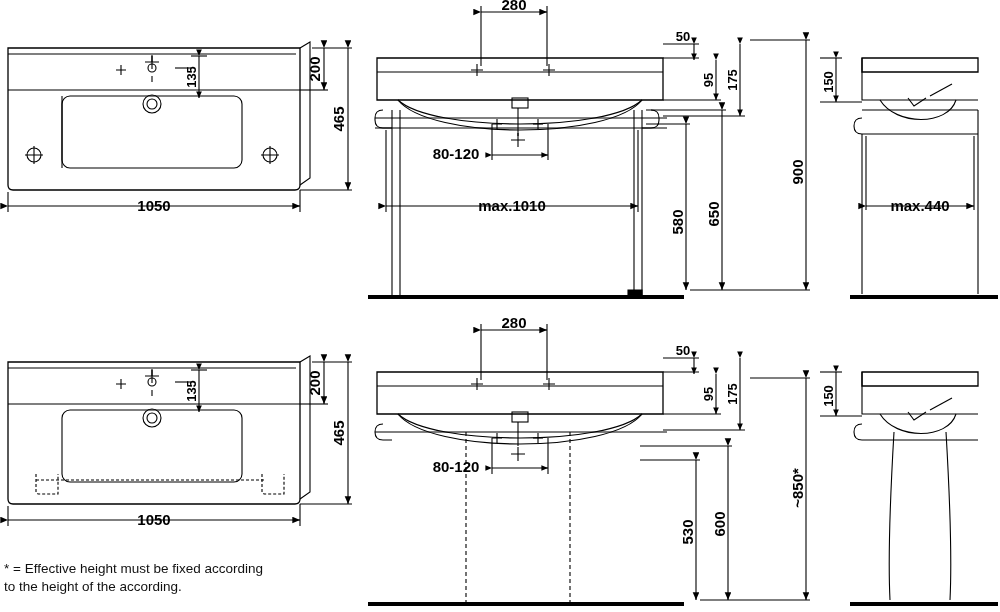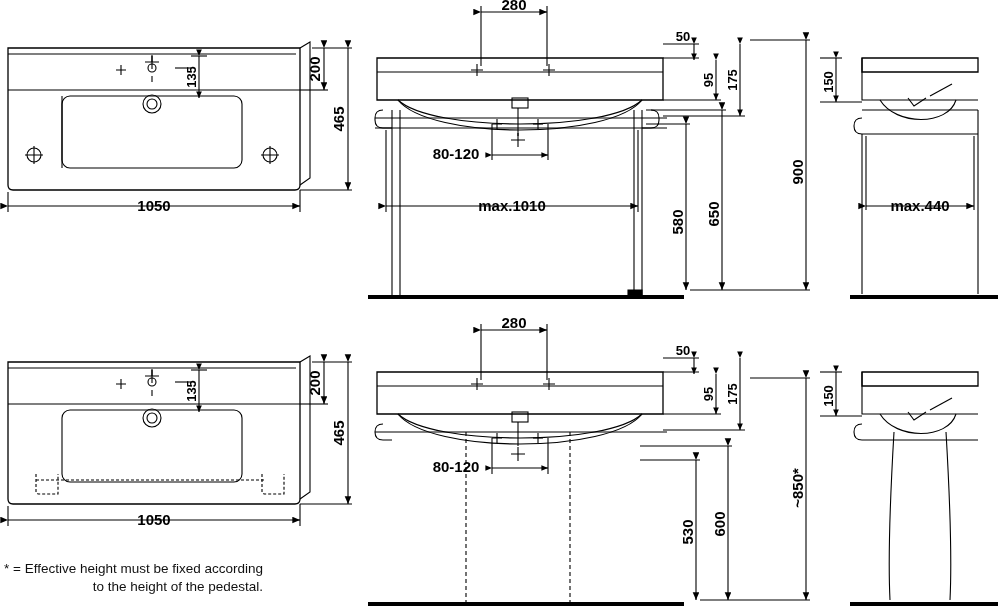--- a/index.html
+++ b/index.html
@@ -1,19 +1,19 @@
 <!DOCTYPE html>
 <html><head>
 <meta charset="utf-8">
 <style>
   html,body{margin:0;padding:0;background:#ffffff;}
   body{width:1000px;height:612px;font-family:"Liberation Sans",sans-serif;color:#000;overflow:hidden;}
   #stage{position:relative;width:1000px;height:612px;}
   svg{display:block;}
-  .note{position:absolute;left:4px;top:560px;font-size:13.5px;line-height:1.35;color:#111;text-align:right;}
+  .note{position:absolute;left:4px;top:560px;font-size:13.5px;line-height:1.35;color:#111;}
   .note div{white-space:nowrap;}
 </style>
 </head>
 <body>
 
 <div id="stage">
 <svg width="1000" height="612" viewBox="0 0 1000 612">
   <defs>
     <marker id="ah" markerWidth="8" markerHeight="8" refX="7" refY="3" orient="auto" markerUnits="strokeWidth">
       <path d="M0,0 L7,3 L0,6 z" fill="#000"></path>
@@ -285,15 +285,15 @@
     <text x="0" y="0" font-size="15" transform="translate(693,532) rotate(-90)" text-anchor="middle">530</text>
     <text x="0" y="0" font-size="15" transform="translate(725,524) rotate(-90)" text-anchor="middle">600</text>
     <text x="0" y="0" font-size="15" transform="translate(803,488) rotate(-90)" text-anchor="middle">~850*</text>
 
     <text x="0" y="0" font-size="13" transform="translate(833,396) rotate(-90)" text-anchor="middle">150</text>
   </g>
 </svg>
 
 <div class="note">
   <div>* = Effective height must be fixed according</div>
-  <div>to the height of the pedestal.</div>
+  <div>to the height of the according.</div>
 </div>
 </div>
 
 </body></html>

